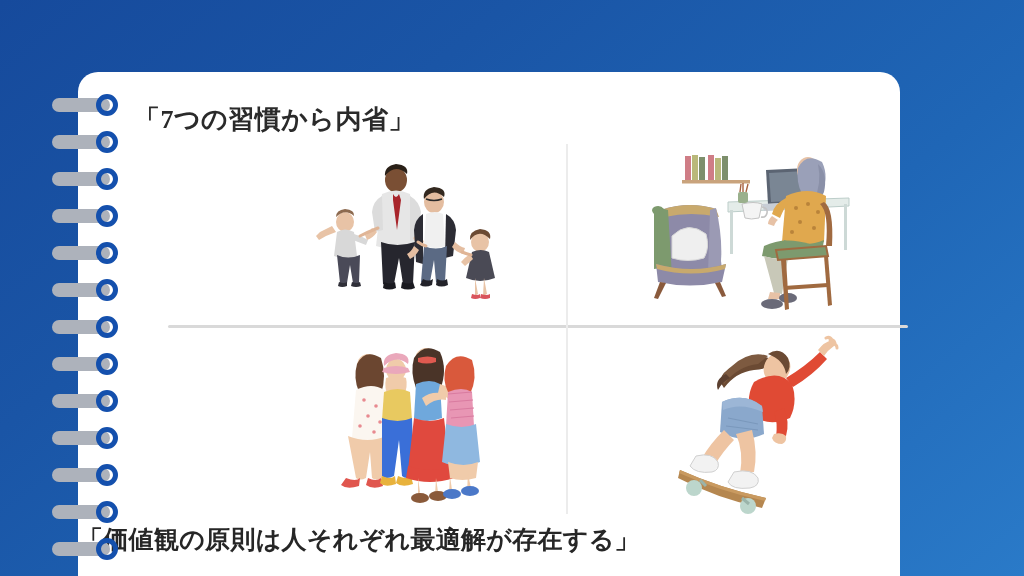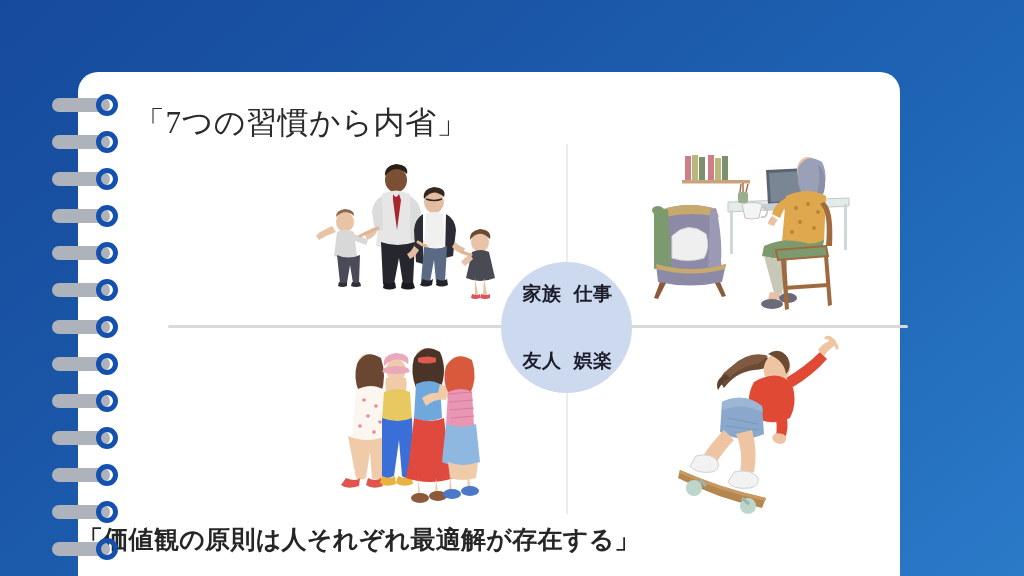--- a/index.html
+++ b/index.html
@@ -68,22 +68,22 @@
     border-radius: 50%;
     border: 5px solid #1450ad;
     background: transparent;
   }
 
   
   #page-title {
     position: absolute;
     left: 56px;
     top: 30px;
-    font-size: 31px;
-    font-weight: 400;
+    font-size: 26px;
+    font-weight: 700;
     color: #2a2a2a;
     letter-spacing: 0.5px;
     white-space: nowrap;
   }
 
   
   #quadrant-area {
     position: absolute;
     left: 90px;
     top: 72px;
@@ -396,26 +396,20 @@
 
         <path d="M4 136 q40 18 86 28 l-4 10 q-46 -10 -84 -30 Z" fill="#b58750"></path>
         <path d="M4 136 q40 18 86 28 l-1 3 q-46 -10 -86 -28 Z" fill="#c99a60"></path>
 
         <ellipse cx="18" cy="154" rx="8" ry="8" fill="#bcd6cc"></ellipse>
         <ellipse cx="72" cy="172" rx="8" ry="8" fill="#bcd6cc"></ellipse>
         <path d="M24 146 l6 6 M66 164 l7 6" stroke="#9ab4aa" stroke-width="3"></path>
       </svg>
     </div>
 
-    <div id="center-circle" style="background: rgb(204, 217, 239);">
-      <div class="quad-label tl">家族</div>
-      <div class="quad-label tr">仕事</div>
-      <div class="quad-label bl">友人</div>
-      <div class="quad-label br">娯楽</div>
-    </div>
 
   </div>
 
   <div id="page-caption">「価値観の原則は人それぞれ最適解が存在する」</div>
 
 </div>
 
 <div id="spiral-binding">
     <div class="spiral-ring" style="top: 0px;">
       <div class="spiral-bar" style="background: rgb(173, 178, 187);"></div>

